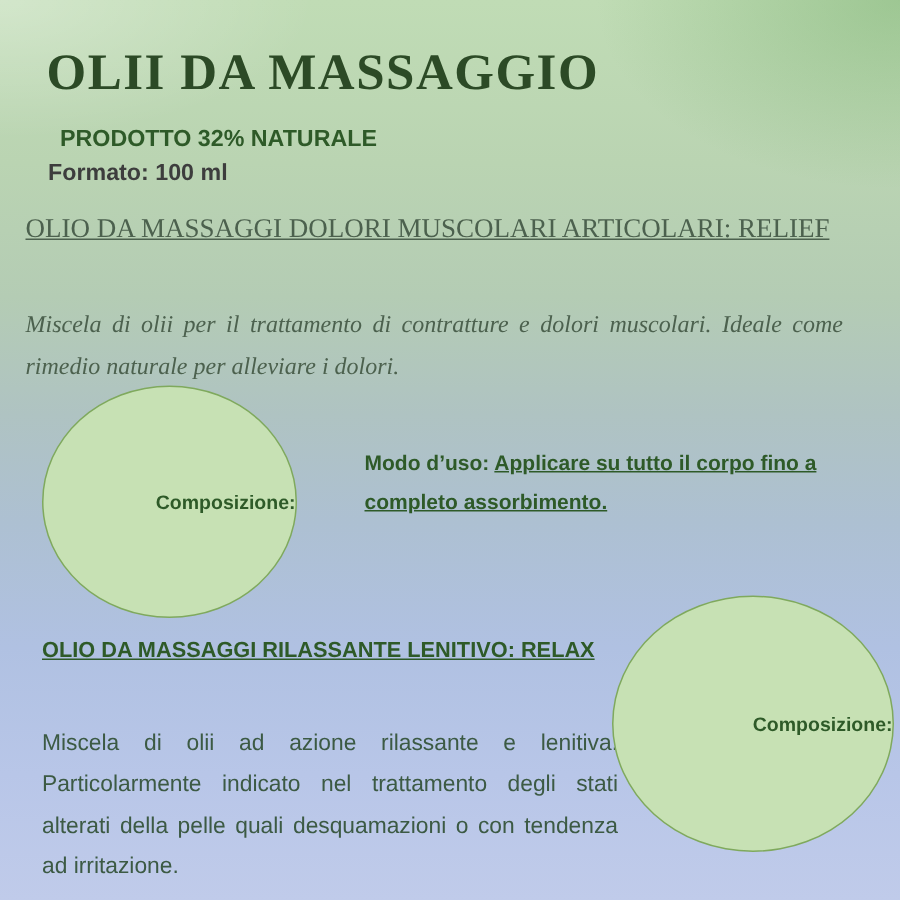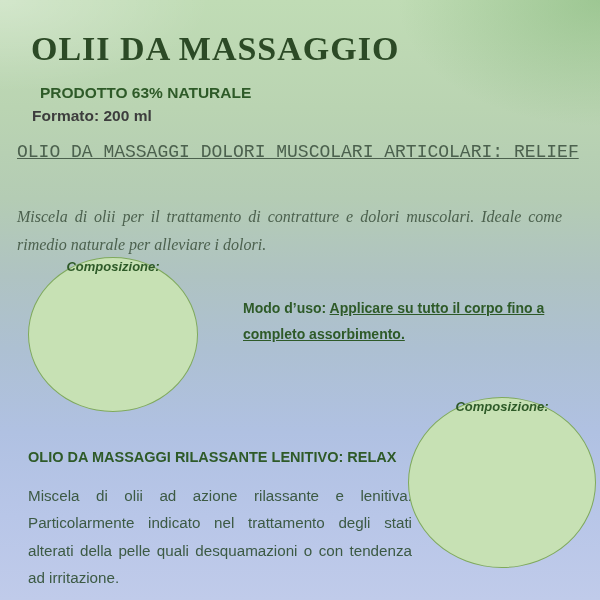--- a/index.html
+++ b/index.html
@@ -30,65 +30,65 @@
   .claim{
     position:absolute;left:40px;top:84px;
     font-size:15.5px;font-weight:bold;color:#2e5a28;
   }
   .format{
     position:absolute;left:32px;top:107px;
     font-size:15.5px;font-weight:bold;color:#3d3d3d;
   }
   .h-relief{
     position:absolute;left:17px;top:139px;width:570px;
-    font-family:Liberation Mono, monospace;
+    font-family:Liberation Serif, serif;
     font-size:18px;font-weight:normal;line-height:1.55;
     color:#4c614e;text-decoration:underline;margin:0;
   }
   .p-relief{
     position:absolute;left:17px;top:203px;width:545px;
     font-family:"Liberation Serif",serif;
     font-size:16px;line-height:1.75;color:#4c614e;
     text-align:justify;margin:0;font-style:italic;
   }
   .ellipse{
     position:absolute;border-radius:50%;
     background:#c7e1b4;border:1.5px solid #7fa95d;
-    display:flex;flex-direction:column;align-items:center;justify-content:space-between;
-    text-align:center;box-sizing:border-box;font-style:italic;
+    display:flex;flex-direction:row;align-items:center;justify-content:flex-end;
+    text-align:center;box-sizing:border-box;
   }
   .ellipse-left{left:28px;top:257px;width:170px;height:155px;}
   .ellipse-right{left:408px;top:397px;width:188px;height:171px;}
   .comp-label{font-size:13px;font-weight:bold;color:#2e5a28;line-height:1.35;}
   .comp-text{font-size:12.5px;color:#3f3f3f;line-height:1.35;white-space:pre-line;}
   .modo{
     position:absolute;left:243px;top:296px;width:320px;
     font-size:14px;font-weight:bold;color:#2e5a28;line-height:1.85;
   }
   .modo .u{text-decoration:underline;}
   .h-relax{
-    position:absolute;left:28px;top:444px;width:383px;
+    position:absolute;left:28px;top:421px;width:383px;
     font-size:14.5px;font-weight:bold;line-height:1.9;
-    color:#2e5a28;text-align:justify;margin:0;
+    color:#2e5a28;text-decoration:underline;text-align:justify;margin:0;
   }
   .p-relax{
     position:absolute;left:28px;top:482px;width:384px;
     font-size:15.2px;line-height:1.8;color:#3c5a44;
     text-align:justify;margin:0;
   }
 </style>
 </head>
 <body>
 
 <div class="page">
 
   <h1 class="title">OLII DA MASSAGGIO</h1>
 
-  <div class="claim">PRODOTTO 63% NATURALE</div>
-  <div class="format">Formato: 200 ml</div>
+  <div class="claim">PRODOTTO 32% NATURALE</div>
+  <div class="format">Formato: 100 ml</div>
 
   <h2 class="h-relief">OLIO DA MASSAGGI DOLORI MUSCOLARI ARTICOLARI: RELIEF</h2>
 
   <p class="p-relief">Miscela di olii per il trattamento di contratture e dolori muscolari. Ideale come rimedio naturale per alleviare i dolori.</p>
 
   <div class="ellipse ellipse-left">
     <div class="comp-label">Composizione:</div>
   </div>
 
   <div class="modo"><span>Modo d’uso: </span><span class="u">Applicare su tutto il corpo fino a completo assorbimento.</span></div>

